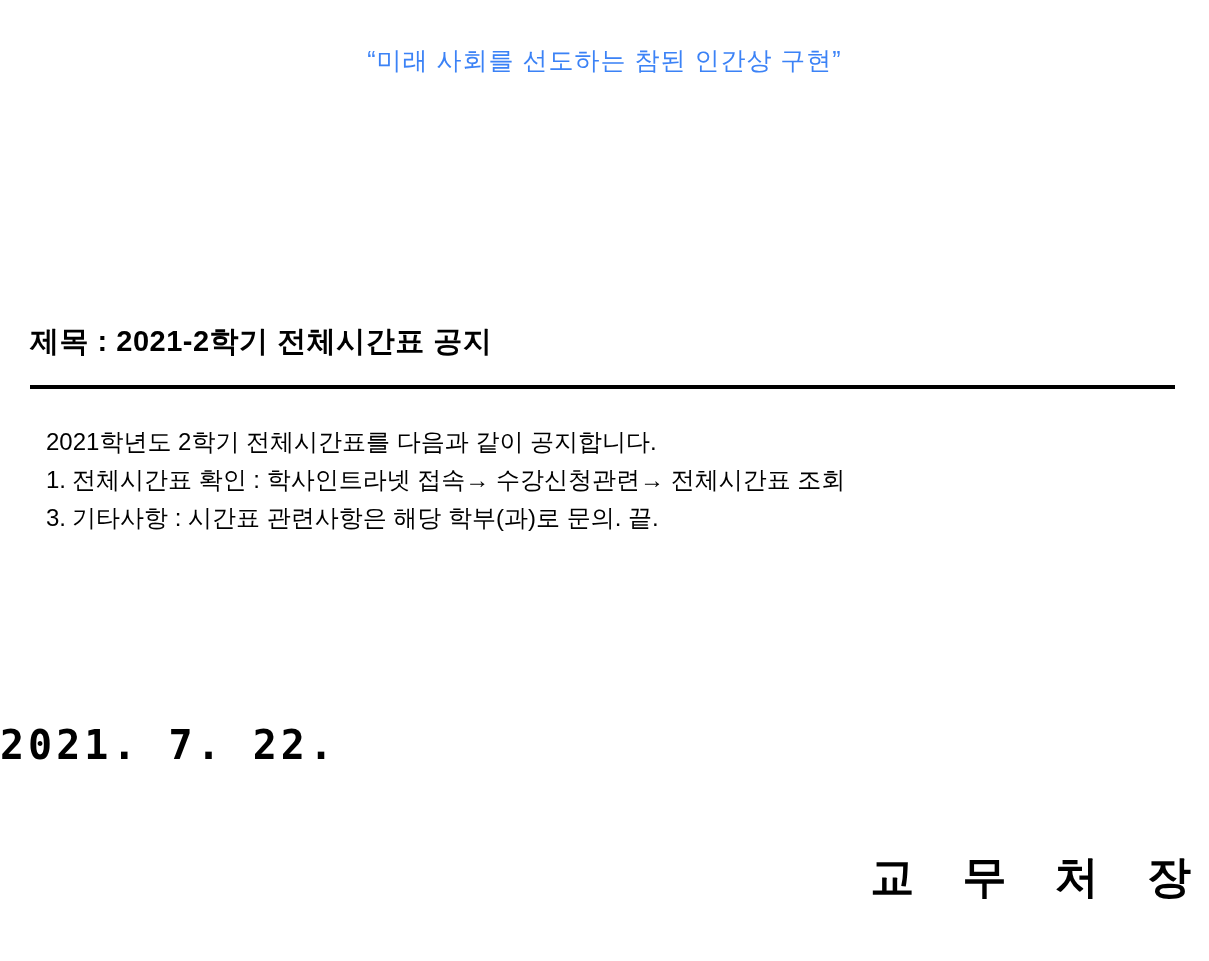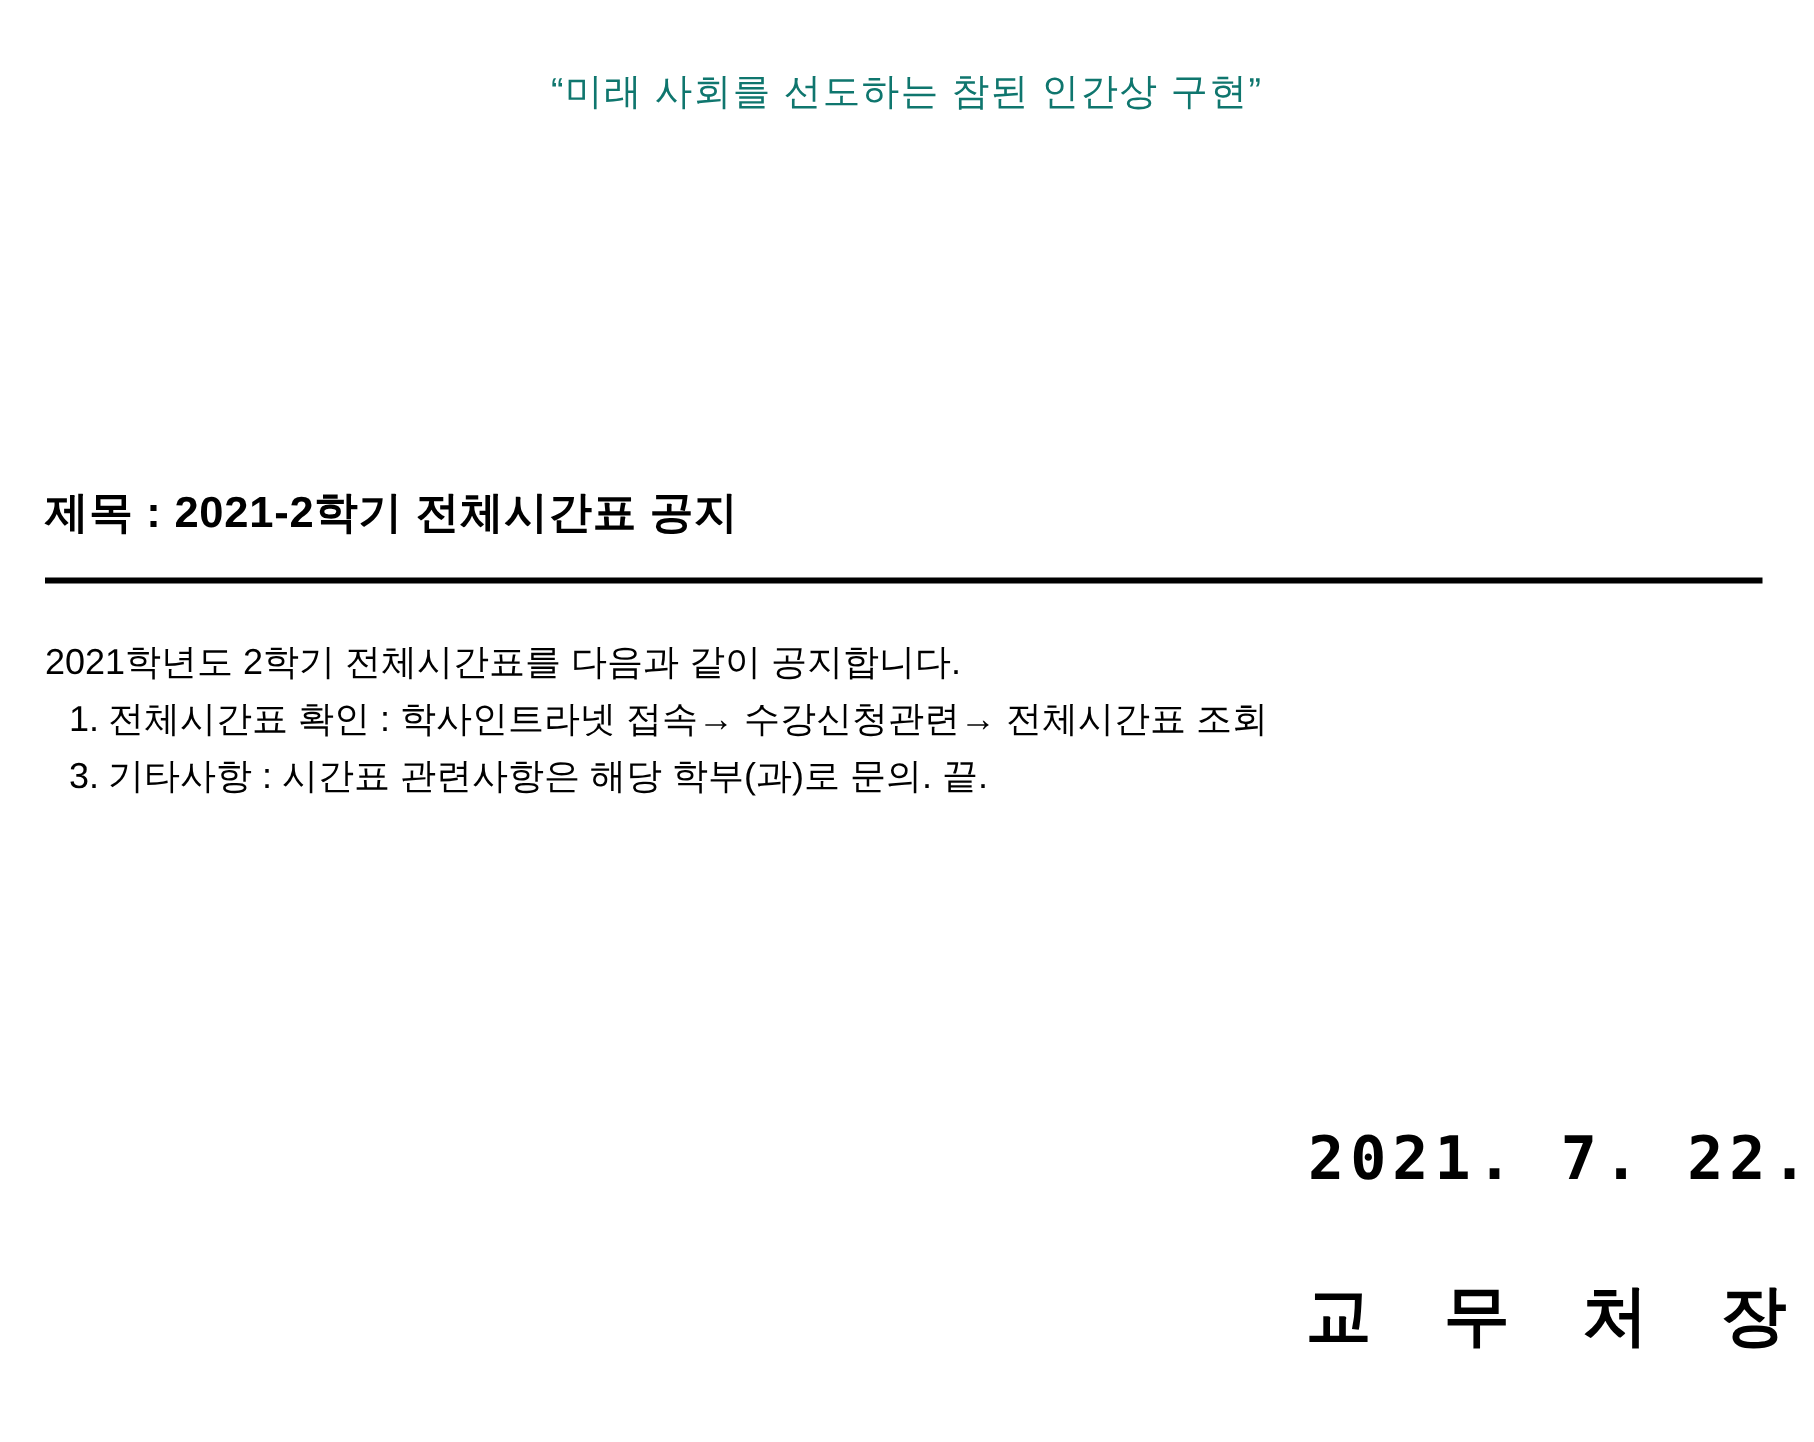--- a/index.html
+++ b/index.html
@@ -24,21 +24,21 @@
   }
 
   .motto {
     position: absolute;
     top: 44px;
     left: 0;
     width: 100%;
     text-align: center;
     font-size: 25px;
     letter-spacing: 1px;
-    color: #0f766e;
+    color: #3b82f6;
   }
 
   .doc-title {
     position: absolute;
     top: 108px;
     left: 0;
     width: 100%;
     text-align: center;
     font-size: 52px;
     font-weight: bold;
@@ -70,21 +70,21 @@
 
   .body-block {
     position: absolute;
     top: 430px;
     left: 30px;
     width: 1145px;
     font-size: 24px;
     line-height: 1.0;
   }
   .intro {
-    margin: 0 0 14px 0;
+    margin: 0 0 14px 16px;
     letter-spacing: 0px;
   }
   .item {
     margin: 0 0 14px 0;
     padding-left: 16px;
     white-space: nowrap;
   }
   .item .num {
     display: inline-block;
     min-width: 26px;
@@ -92,26 +92,25 @@
   .red {
     color: #d9232a;
     font-weight: bold;
   }
 
   .date-line {
     position: absolute;
     top: 722px;
     left: 0;
     width: 100%;
-    text-align: right;
+    text-align: left;
     font-size: 40px;
     font-weight: bold;
     letter-spacing: 4px;
     font-family: "DejaVu Sans Mono", "Liberation Mono", monospace;
-    margin-top: 28px;
   }
 
   .issuer {
     position: absolute;
     top: 848px;
     left: 0;
     width: 100%;
     text-align: right;
     font-size: 44px;
     font-weight: bold;

